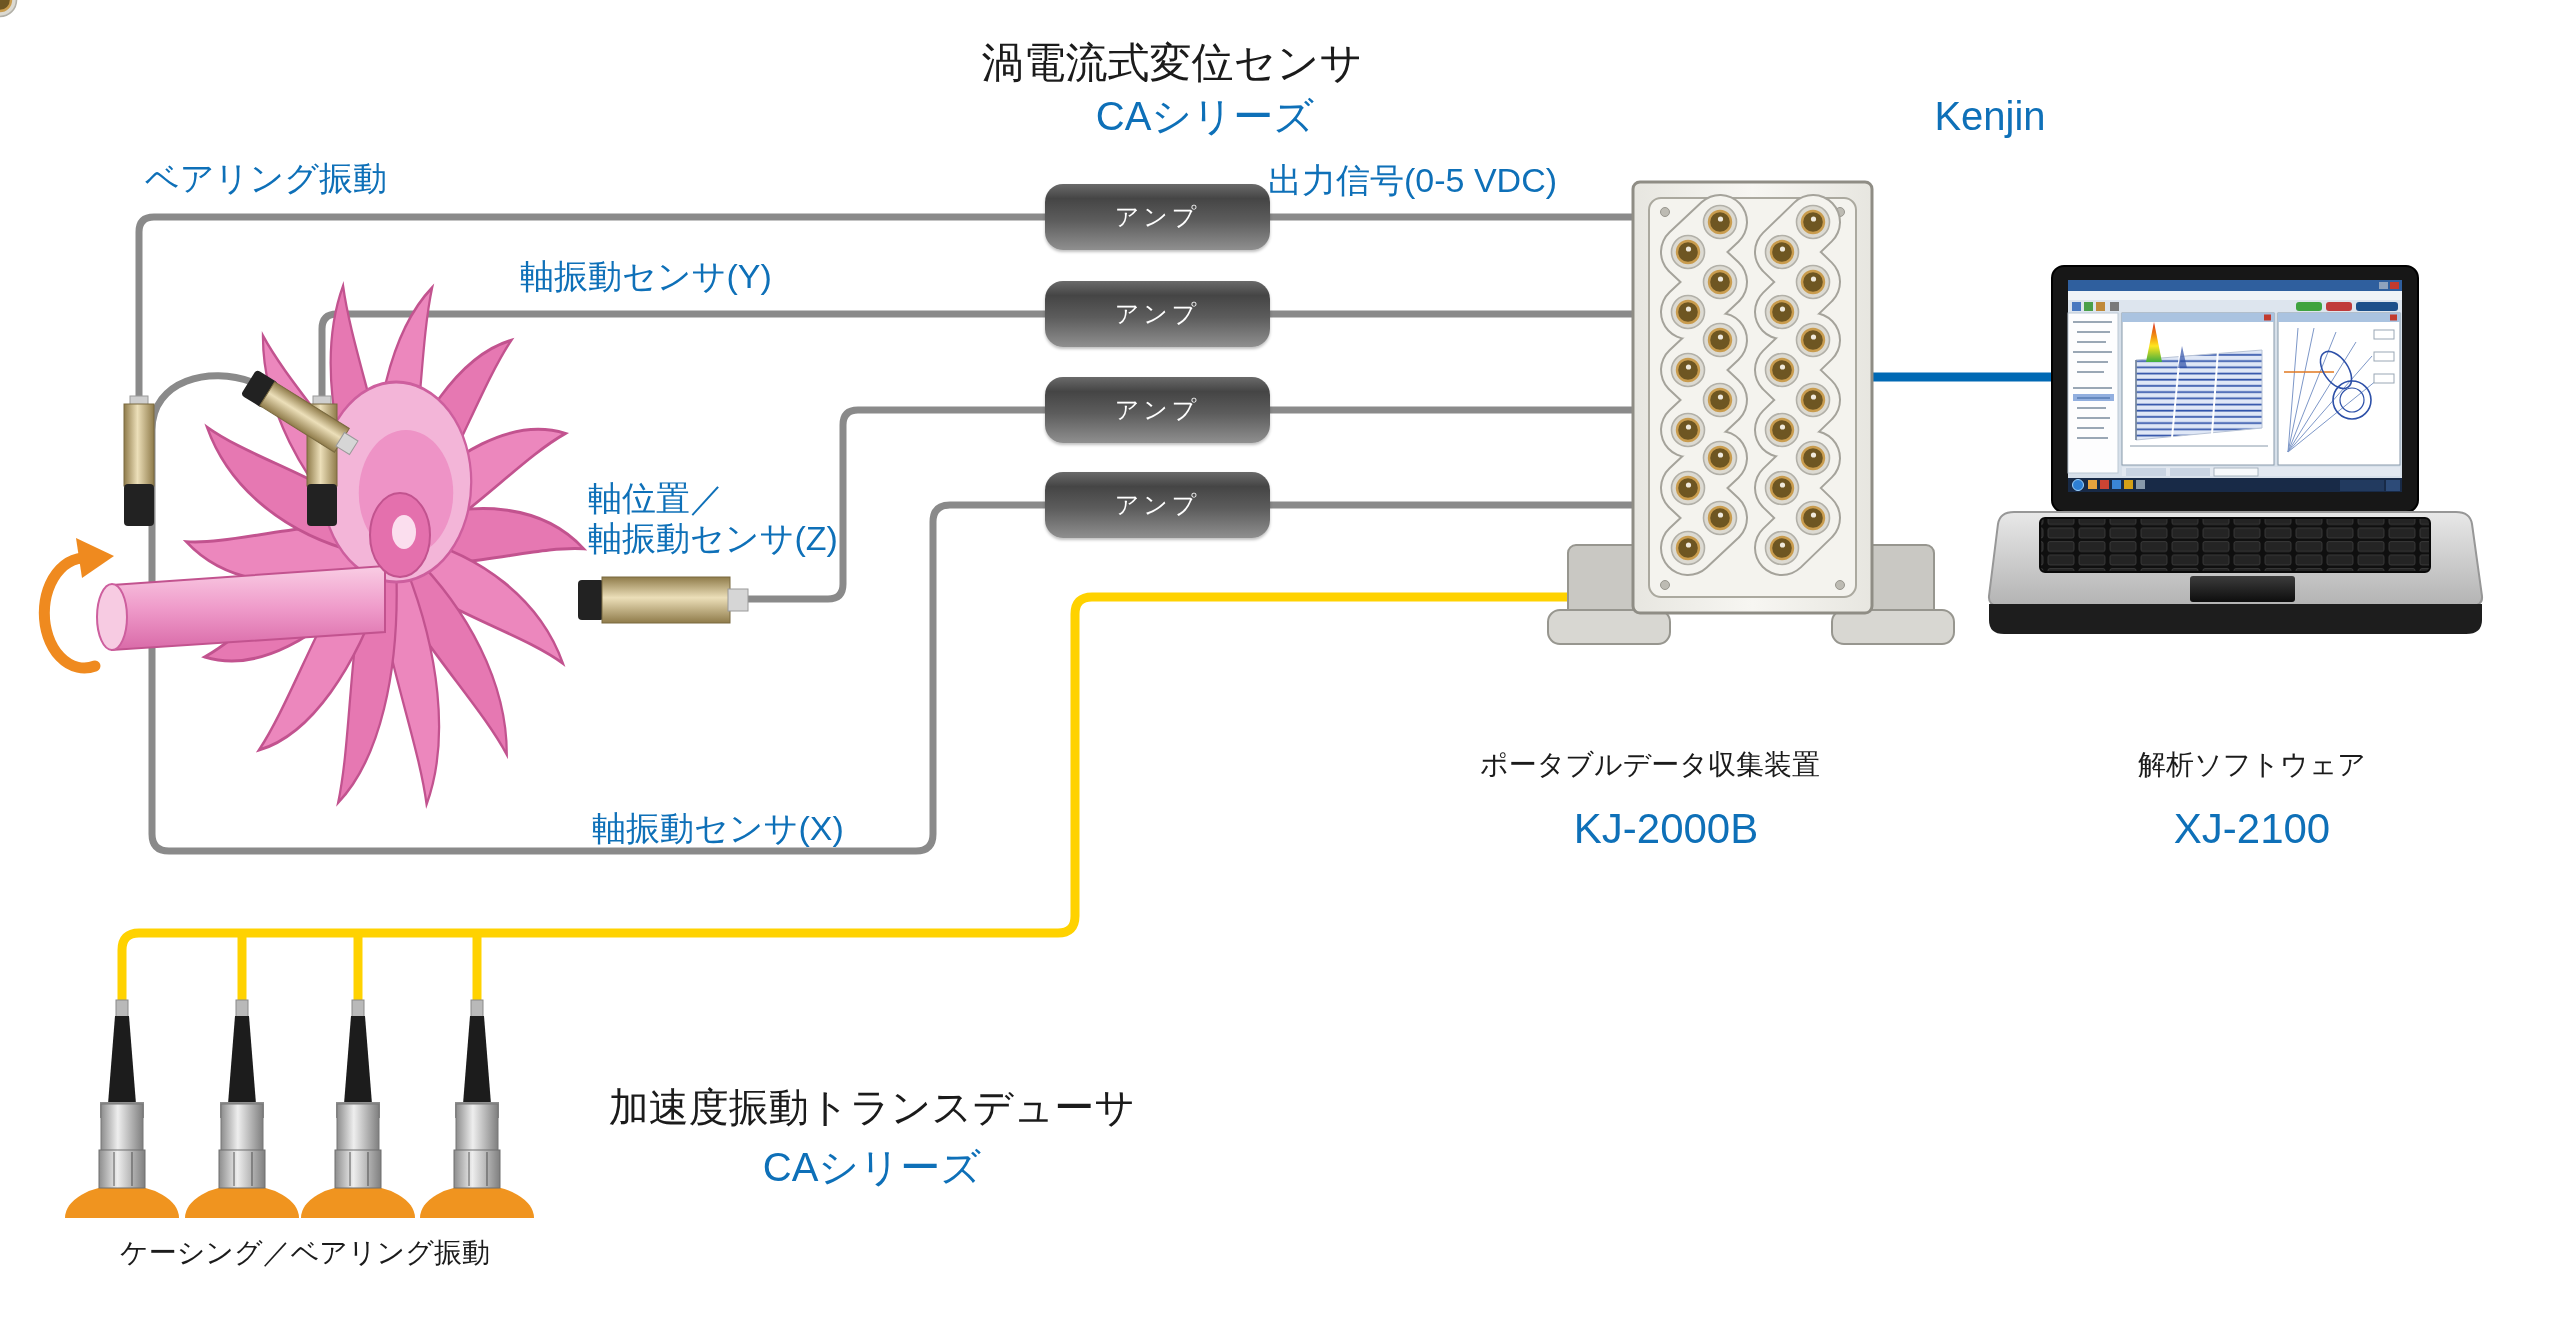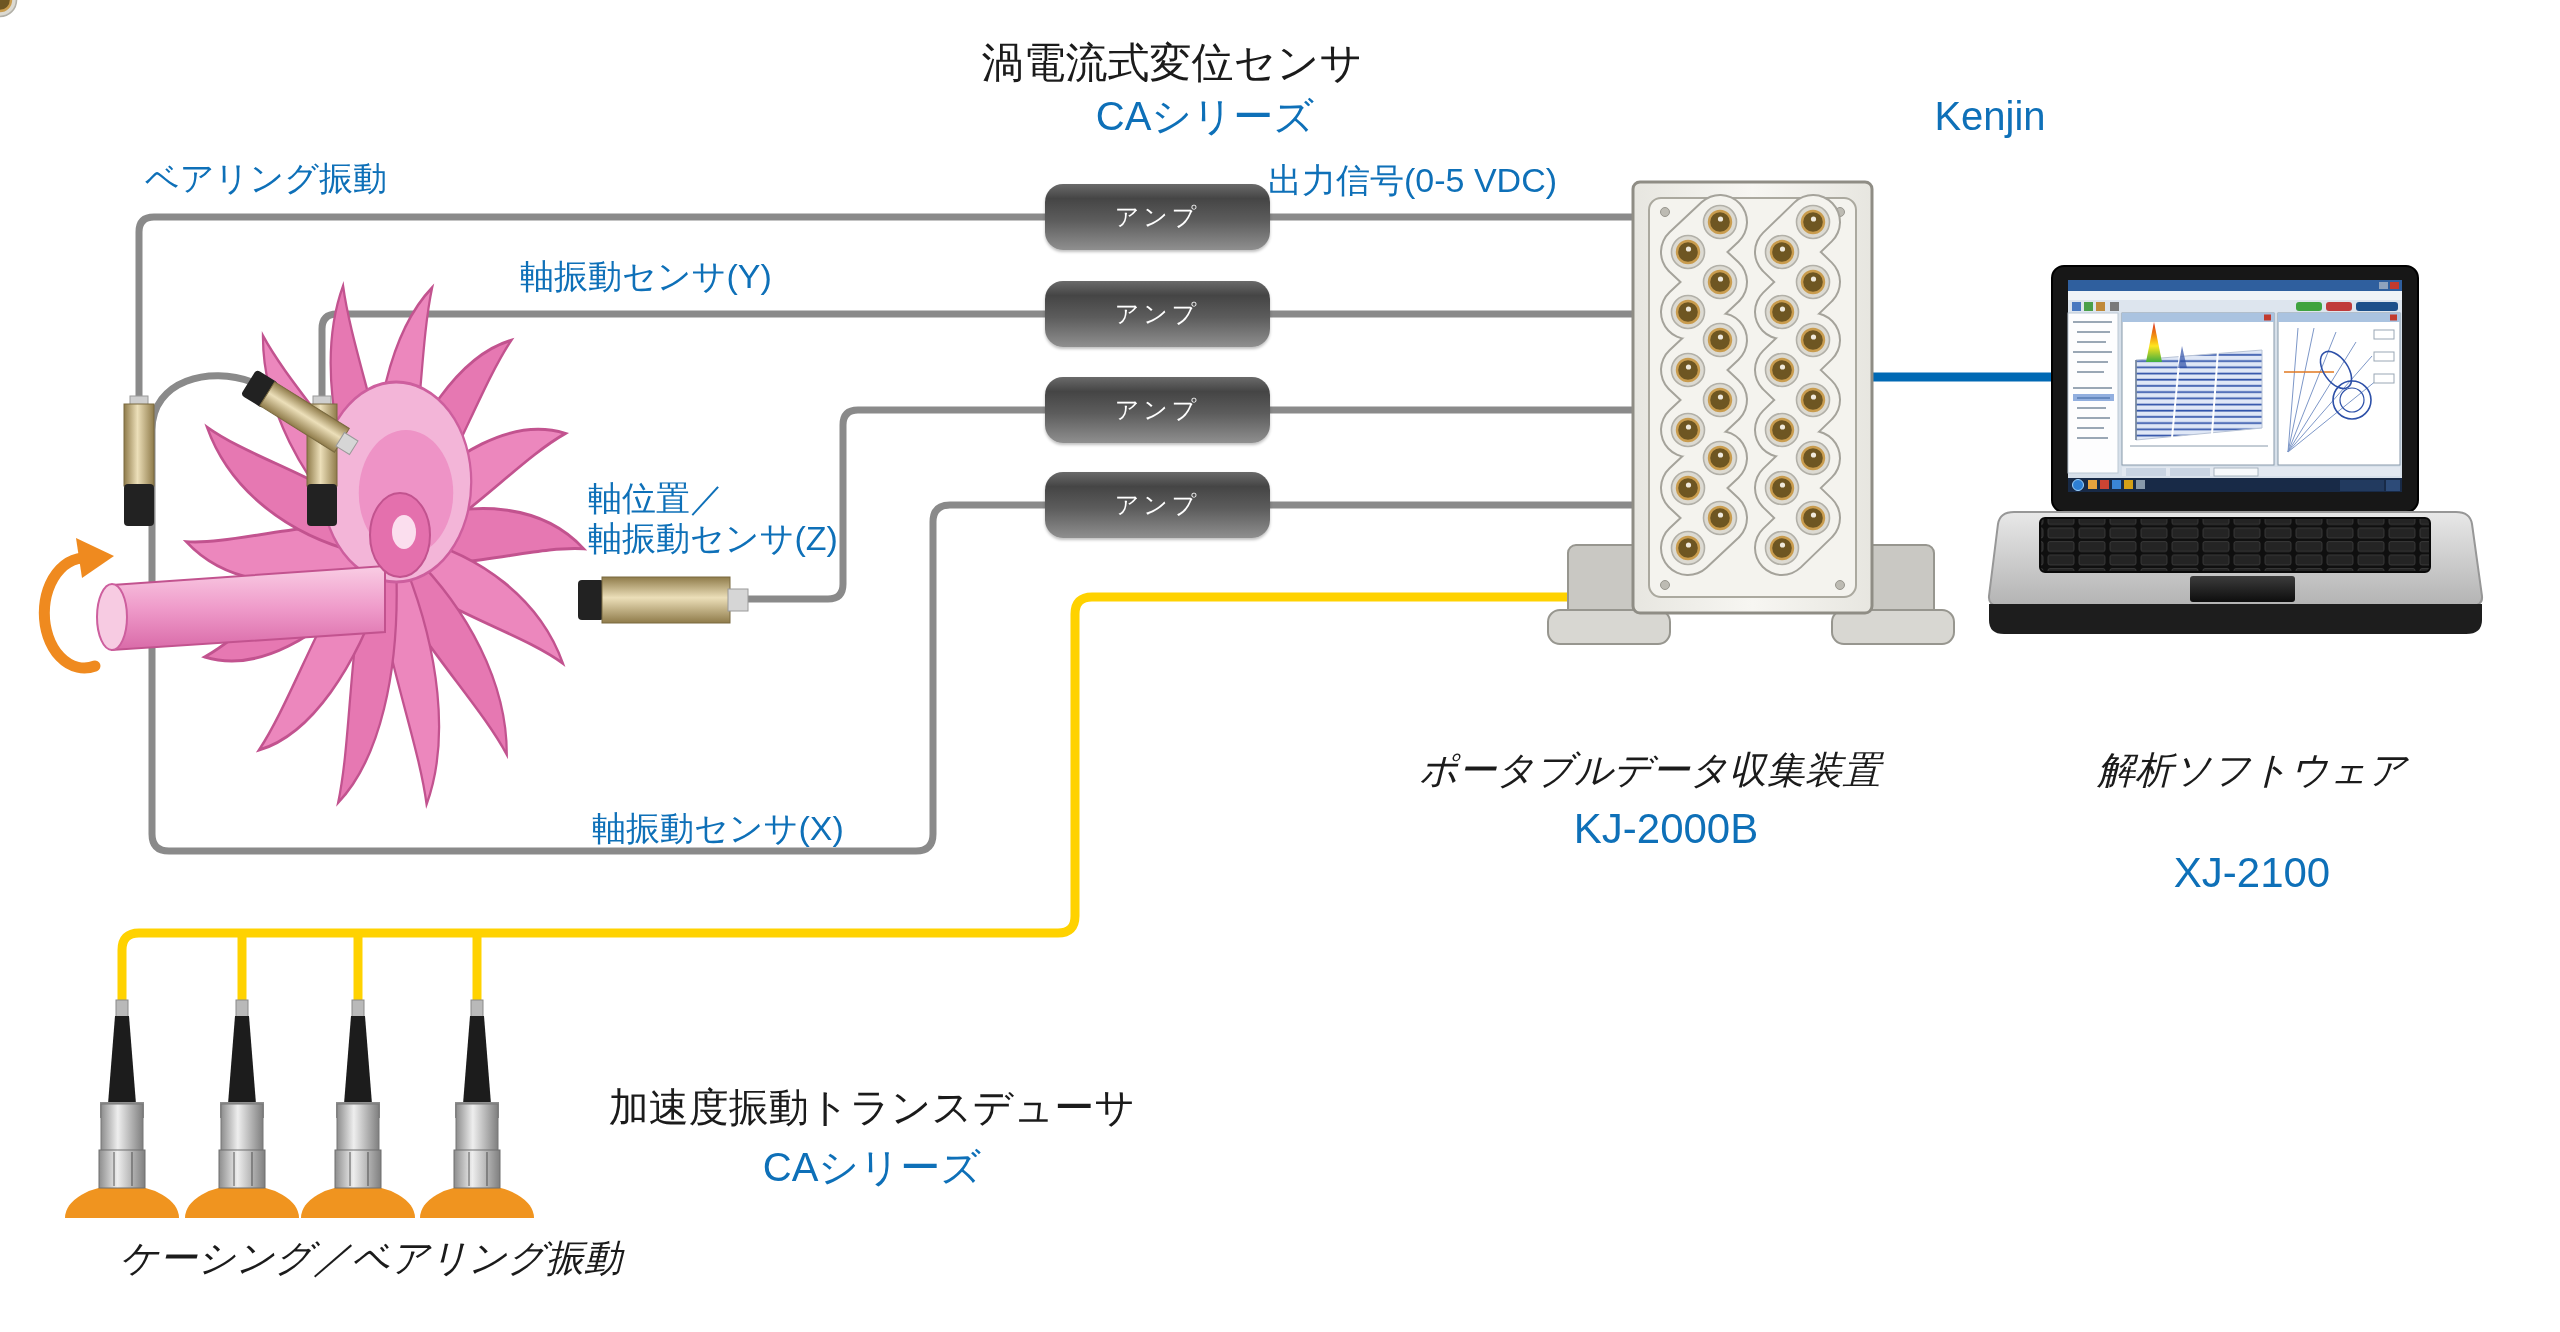--- a/index.html
+++ b/index.html
@@ -5,21 +5,21 @@
   html,body{margin:0;padding:0;background:#fff;}
   .stage{position:relative;width:2560px;height:1332px;background:#ffffff;overflow:hidden;
          font-family:"Liberation Sans","DejaVu Sans",sans-serif;}
   .stage svg{position:absolute;left:0;top:0;}
   .lbl{position:absolute;white-space:nowrap;line-height:1.18;}
   .blue{color:#0e70b8;}
   .black{color:#1b1b1b;}
   .ctr{transform:translateX(-50%);text-align:center;}
   .f42{font-size:42px;}
   .f40{font-size:40px;}
-  .f38{font-size:38px;font-style:italic;}
+  .f38{font-size:28px;}
   .f34{font-size:34px;}
   .amp{position:absolute;width:225px;height:66px;border-radius:18px;
        background:linear-gradient(180deg,#6a6a6a 0%,#454545 22%,#5c5c5c 55%,#8f8f8f 100%);
        color:#ffffff;font-size:24px;letter-spacing:4px;
        display:flex;align-items:center;justify-content:center;
        box-shadow:0 2px 3px rgba(0,0,0,0.25);}
 </style>
 </head>
 <body>
 
@@ -381,20 +381,20 @@
 
 <div class="amp" style="left:1045px;top:184px;">アンプ</div>
 <div class="amp" style="left:1045px;top:281px;">アンプ</div>
 <div class="amp" style="left:1045px;top:377px;">アンプ</div>
 <div class="amp" style="left:1045px;top:472px;">アンプ</div>
 
 <div class="lbl black f38 ctr" style="left:1650px;top:748px;">ポータブルデータ収集装置</div>
 <div class="lbl blue f42 ctr" style="left:1650px;top:804px;margin-left:16px;">KJ-2000B</div>
 
 <div class="lbl black f38 ctr" style="left:2252px;top:748px;">解析ソフトウェア</div>
-<div class="lbl blue f42 ctr" style="left:2252px;top:804px;margin-top:44px;">XJ-2100</div>
+<div class="lbl blue f42 ctr" style="left:2252px;top:804px;">XJ-2100</div>
 
 <div class="lbl black f40 ctr" style="left:872px;top:1084px;">加速度振動トランスデューサ</div>
 <div class="lbl blue f40 ctr" style="left:872px;top:1144px;">CAシリーズ</div>
 
 <div class="lbl black f38" style="left:120px;top:1236px;">ケーシング／ベアリング振動</div>
 
 </div>
 
 </body></html>

